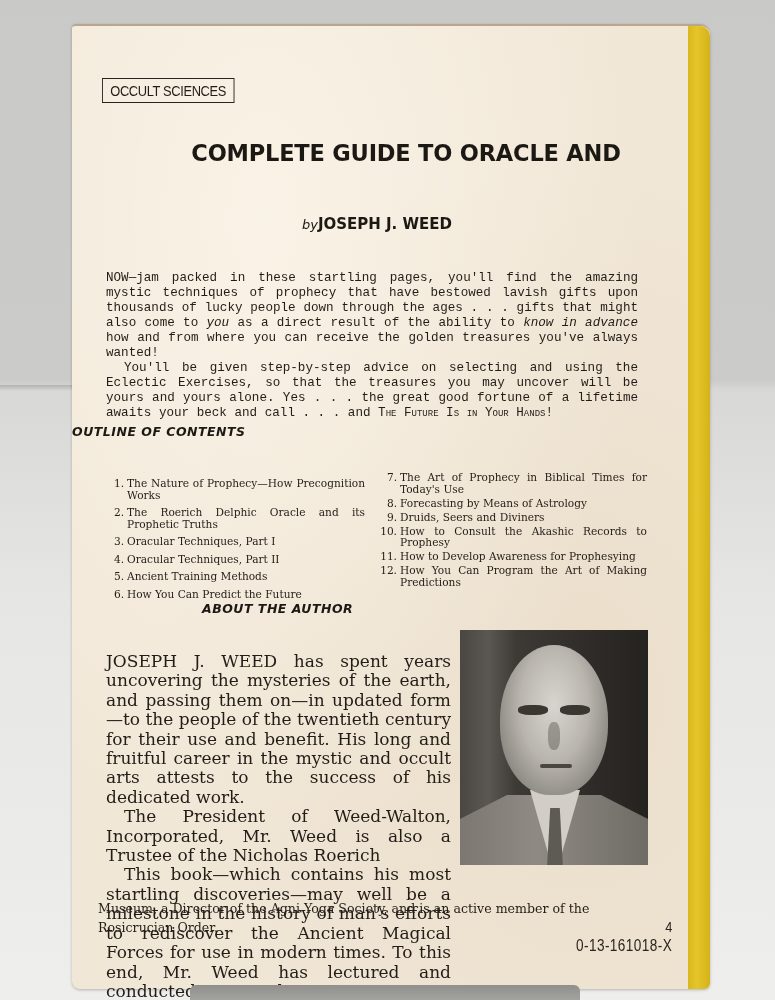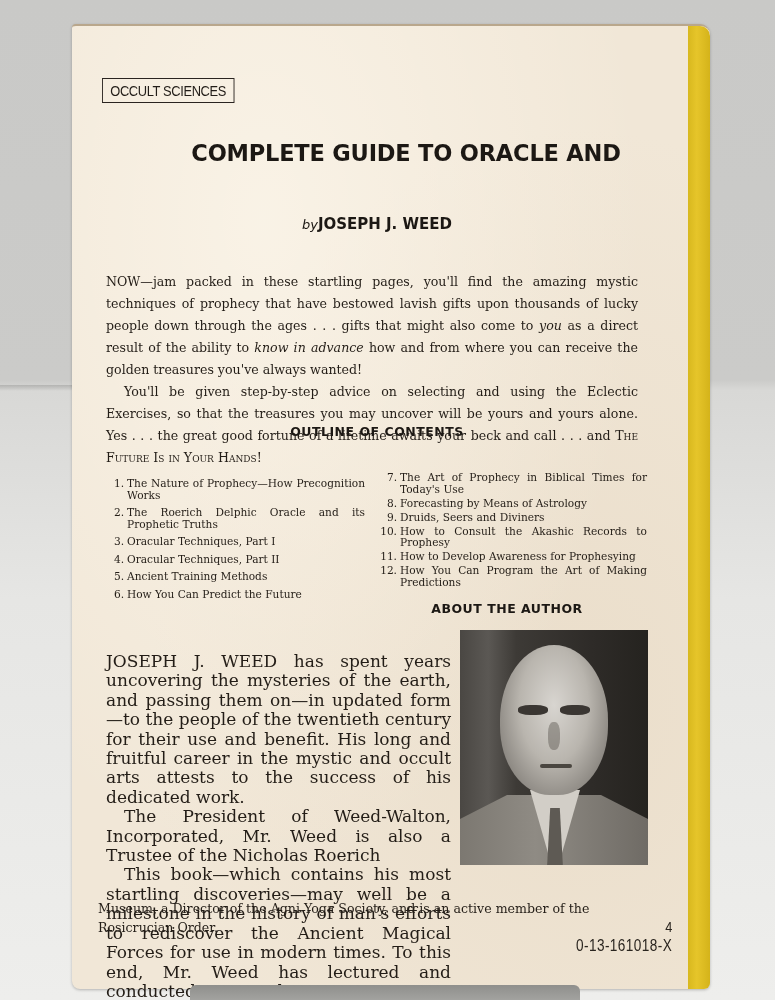--- a/index.html
+++ b/index.html
@@ -46,30 +46,30 @@
     line-height: 32px; color: #1c1814; letter-spacing: -0.2px; margin-left: 29px;
   }
   .byline {
     position: absolute; left: 0; width: 610px; top: 189px; text-align: center;
     font-family: "DejaVu Sans", sans-serif; font-weight: bold; font-size: 15px; color: #1c1814;
   }
   .byline .by { font-weight: normal; font-style: italic; font-size: 13px; }
 
   .intro {
     position: absolute; left: 34px; top: 245px; width: 532px;
-    font-size: 12.6px; line-height: 22px; text-align: justify; color: #231d17;
+    font-size: 12.6px; line-height: 15px; text-align: justify; color: #231d17; font-family: Liberation Mono, monospace;
   }
   .intro p { margin: 0; }
   .intro p + p { text-indent: 18px; }
   .sc { font-variant: small-caps; }
 
   .section-head {
-    position: absolute; left: 0; width: 610px; text-align: center;
+    position: absolute; left: 0; width: 610px; 
     font-family: "DejaVu Sans", sans-serif; font-weight: bold; font-size: 12.5px;
-    letter-spacing: 0.5px; color: #1c1814;
+    letter-spacing: 0.5px; color: #1c1814; font-style: italic;
   }
   .toc {
     position: absolute; font-size: 10.6px; line-height: 11.5px; color: #231d17;
   }
   .toc-left { left: 38px; top: 452px; width: 255px; }
   .toc-right { left: 305px; top: 446px; width: 270px; }
   .toc-item { display: flex; margin-bottom: 6px; }
   .toc-right .toc-item { margin-bottom: 2.5px; }
   .toc-num { width: 14px; flex: none; text-align: right; margin-right: 3px; }
   .toc-right .toc-num { width: 20px; }

